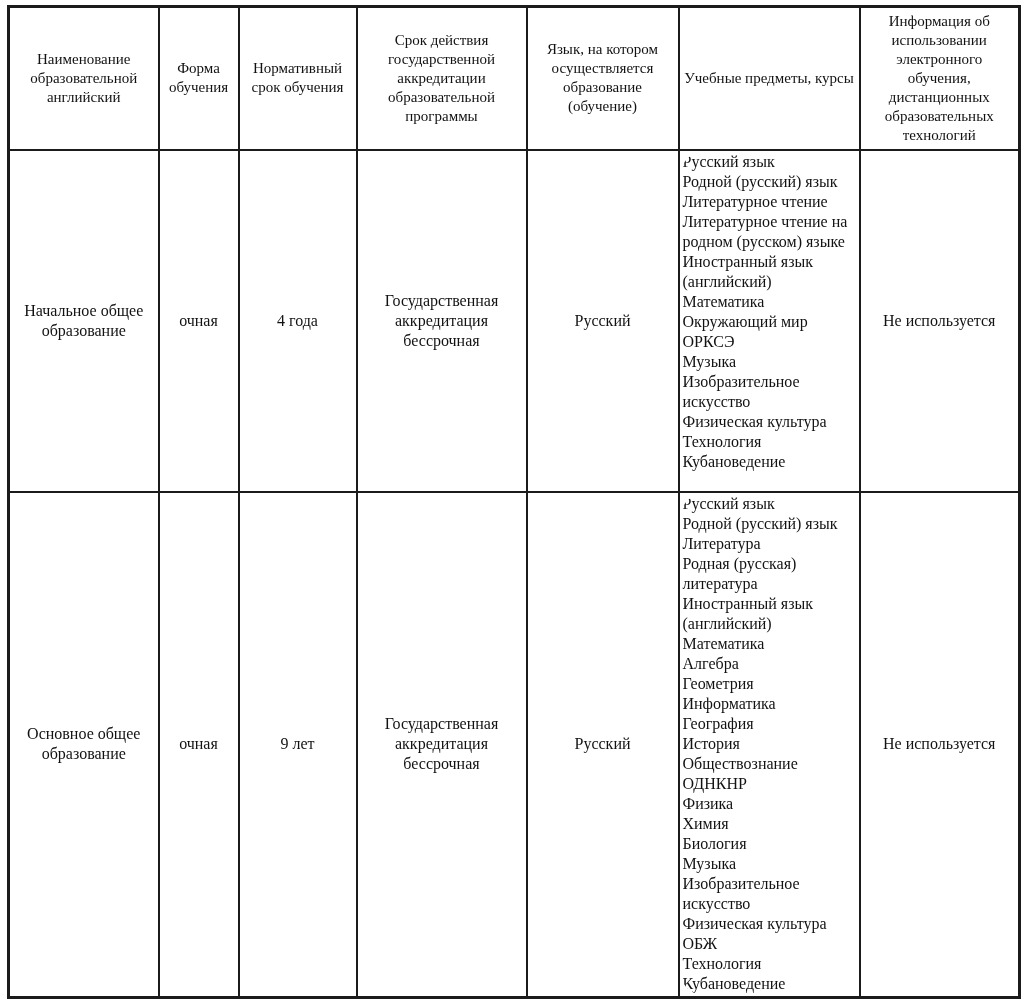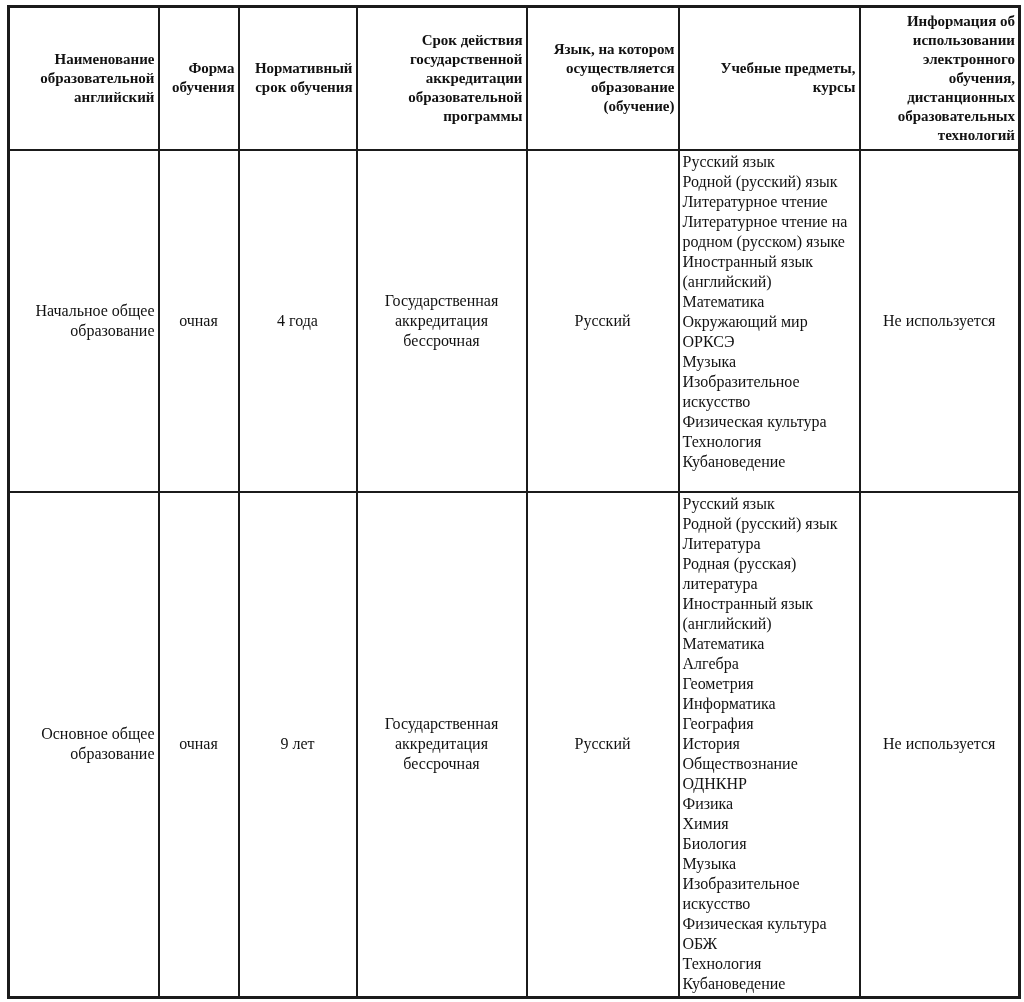--- a/index.html
+++ b/index.html
@@ -25,33 +25,34 @@
   .edu-table th,
   .edu-table td {
     border: 2px solid #1b1b1b;
     padding: 2px 3px;
     box-sizing: border-box;
     overflow: hidden;
   }
   .edu-table th {
     font-size: 15px;
     line-height: 19px;
-    font-weight: bold;
-    text-align: right;
+    font-weight: normal;
+    text-align: center;
     vertical-align: middle;
   }
   .edu-table td {
     font-size: 16px;
     line-height: 20px;
+    border-radius: 24px;
   }
   thead tr { height: 143px; }
   tbody tr.row-primary { height: 342px; }
   tbody tr.row-basic   { height: 500px; }
 
-  td.c-program  { text-align: right;   vertical-align: middle; }
+  td.c-program  { text-align: center;   vertical-align: middle; }
   td.c-center   { text-align: center; vertical-align: middle; }
   td.c-subjects { text-align: left;   vertical-align: top; padding-top: 1px; }
   .subject-line { white-space: normal; }
 </style>
 </head>
 <body>
 
 <div class="page">
   <table class="edu-table">
     <colgroup>

